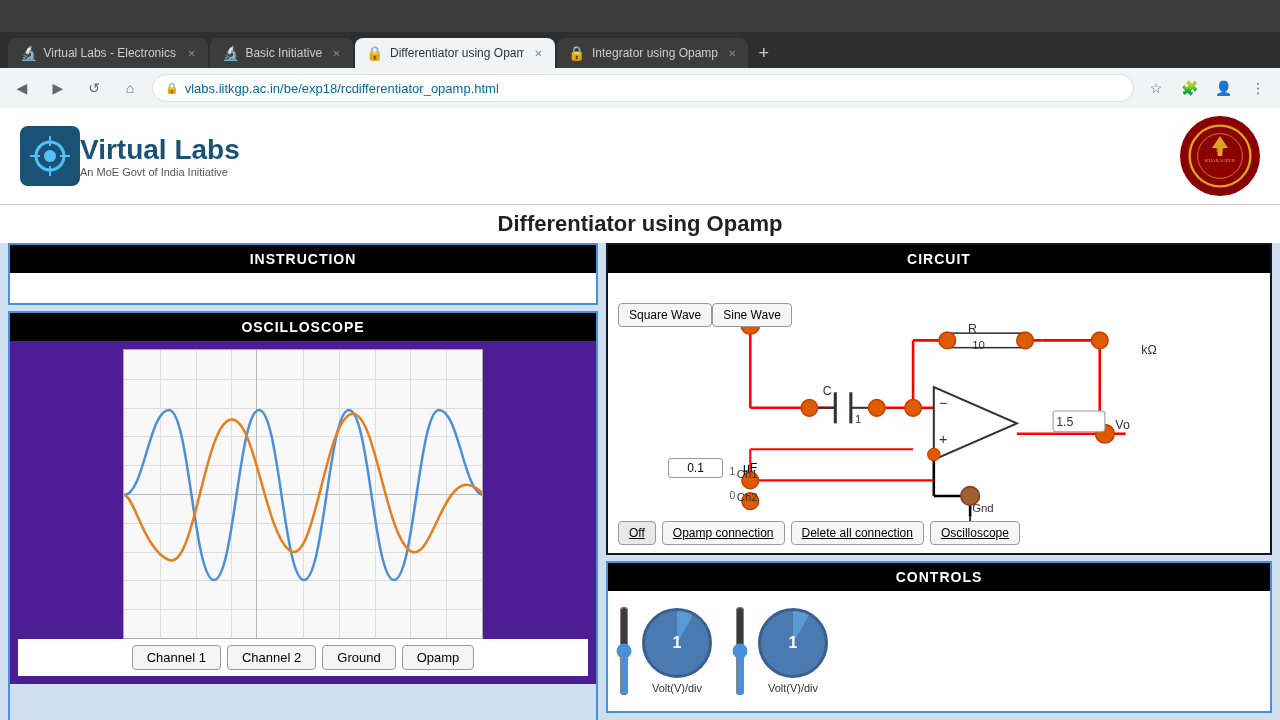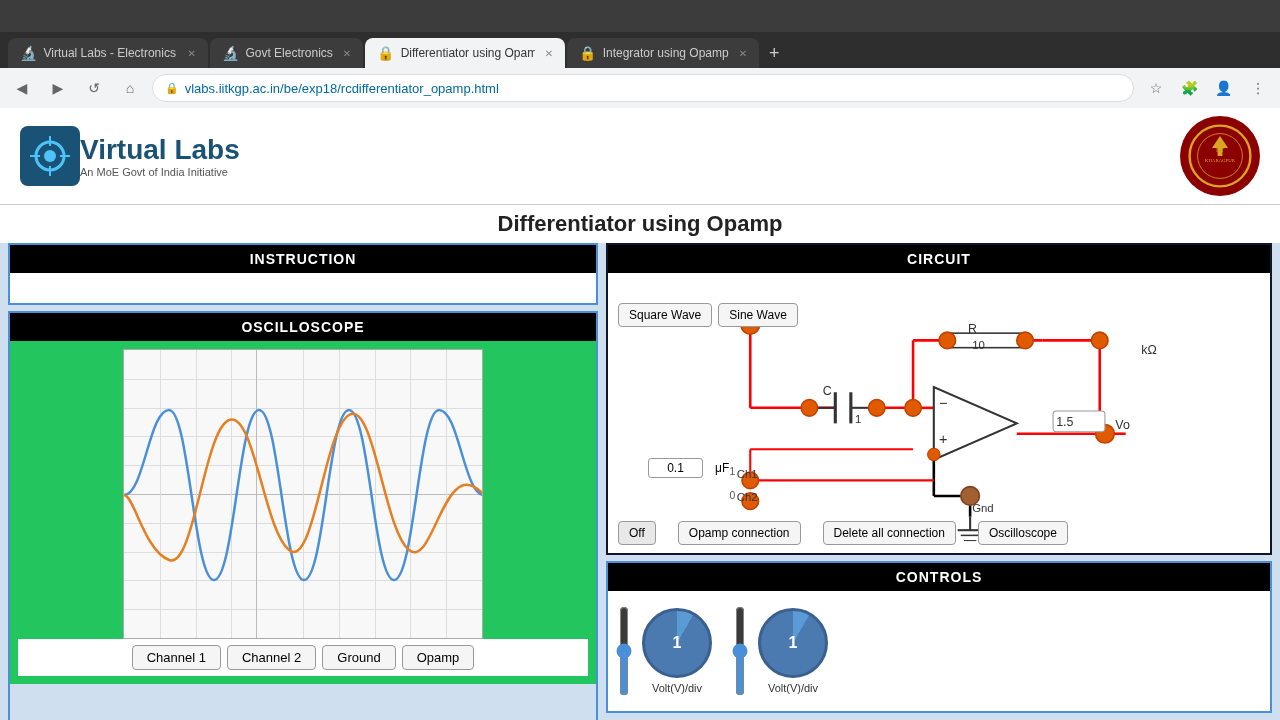--- a/index.html
+++ b/index.html
@@ -205,21 +205,21 @@
     .instruction-content {
       background: white;
       min-height: 30px;
     }
 
     .oscilloscope-panel {
       border: 2px solid #4a90d9;
       flex: 1;
     }
     .oscilloscope-content {
-      background: #22c55e;
+      background: #4c1d95;
       padding: 8px;
       flex: 1;
     }
 
     .scope-grid {
       width: 360px;
       height: 290px;
       border: 1px solid #aaa;
       background: #f8f8f8;
       position: relative;
@@ -357,21 +357,21 @@
 </div>
 
 <div class="tab-bar">
   <div class="tab">
     <span style="font-size:14px;">🔬</span>
     <span style="font-size:12px;overflow:hidden;white-space:nowrap;max-width:140px;">Virtual Labs - Electronics &amp; Com...</span>
     <span class="tab-close">✕</span>
   </div>
   <div class="tab">
     <span style="font-size:14px;">🔬</span>
-    <span style="font-size:12px;overflow:hidden;white-space:nowrap;max-width:130px;">Govt Electronics</span>
+    <span style="font-size:12px;overflow:hidden;white-space:nowrap;max-width:130px;">Basic Initiative</span>
     <span class="tab-close">✕</span>
   </div>
   <div class="tab active">
     <span style="font-size:14px;">🔒</span>
     <span style="font-size:12px;overflow:hidden;white-space:nowrap;max-width:160px;">Differentiator using Opamp</span>
     <span class="tab-close">✕</span>
   </div>
   <div class="tab">
     <span style="font-size:14px;">🔒</span>
     <span style="font-size:12px;overflow:hidden;white-space:nowrap;max-width:140px;">Integrator using Opamp</span>
@@ -568,34 +568,34 @@
             <text x="25" y="198" font-size="11" fill="#333">Ch1</text>
             <text x="18" y="195" font-size="10" fill="#555">1</text>
             <text x="25" y="220" font-size="11" fill="#333">Ch2</text>
             <text x="18" y="218" font-size="10" fill="#555">0</text>
             <text x="252" y="230" font-size="11" fill="#333">Gnd</text>
 
             <rect x="330" y="133" width="50" height="20" fill="white" stroke="#999" stroke-width="1" rx="3"></rect>
             <text x="333" y="148" font-size="12" fill="#333">1.5</text>
           </svg>
 
-          <div style="position:absolute;top:30px;left:10px;display:flex;gap:6px;">
+          <div style="position:absolute;top:30px;left:10px;display:flex;">
             <button class="circuit-btn">Square Wave</button>
             <button class="circuit-btn">Sine Wave</button>
           </div>
 
           <div style="position:absolute;top:82px;left:268px;display:flex;align-items:center;gap:4px;">
           </div>
 
-          <div style="position:absolute;top:185px;left:40px;display:flex;align-items:center;gap:12px;">
+          <div style="position:absolute;top:185px;left:60px;display:flex;align-items:center;gap:20px;">
             <input type="text" class="input-field-sm" value="0.1" style="width: 55px; height: 20px; font-size: 12px; text-align: center; border: 1px solid rgb(153, 153, 153); border-radius: 3px;">
             <span style="font-size:12px;">μF</span>
           </div>
 
-          <div style="position:absolute;bottom:8px;left:10px;display:flex;gap:22px;align-items:center;">
+          <div style="position:absolute;bottom:8px;left:10px;display:flex;gap:6px;align-items:center;text-decoration:underline;">
             <button class="circuit-btn" style="background:#e8e8e8;">Off</button>
             <button class="circuit-btn">Opamp connection</button>
             <button class="circuit-btn">Delete all connection</button>
             <button class="circuit-btn">Oscilloscope</button>
           </div>
         </div>
       </div>
 
       <div class="controls-panel">
         <div class="panel-header">CONTROLS</div>

